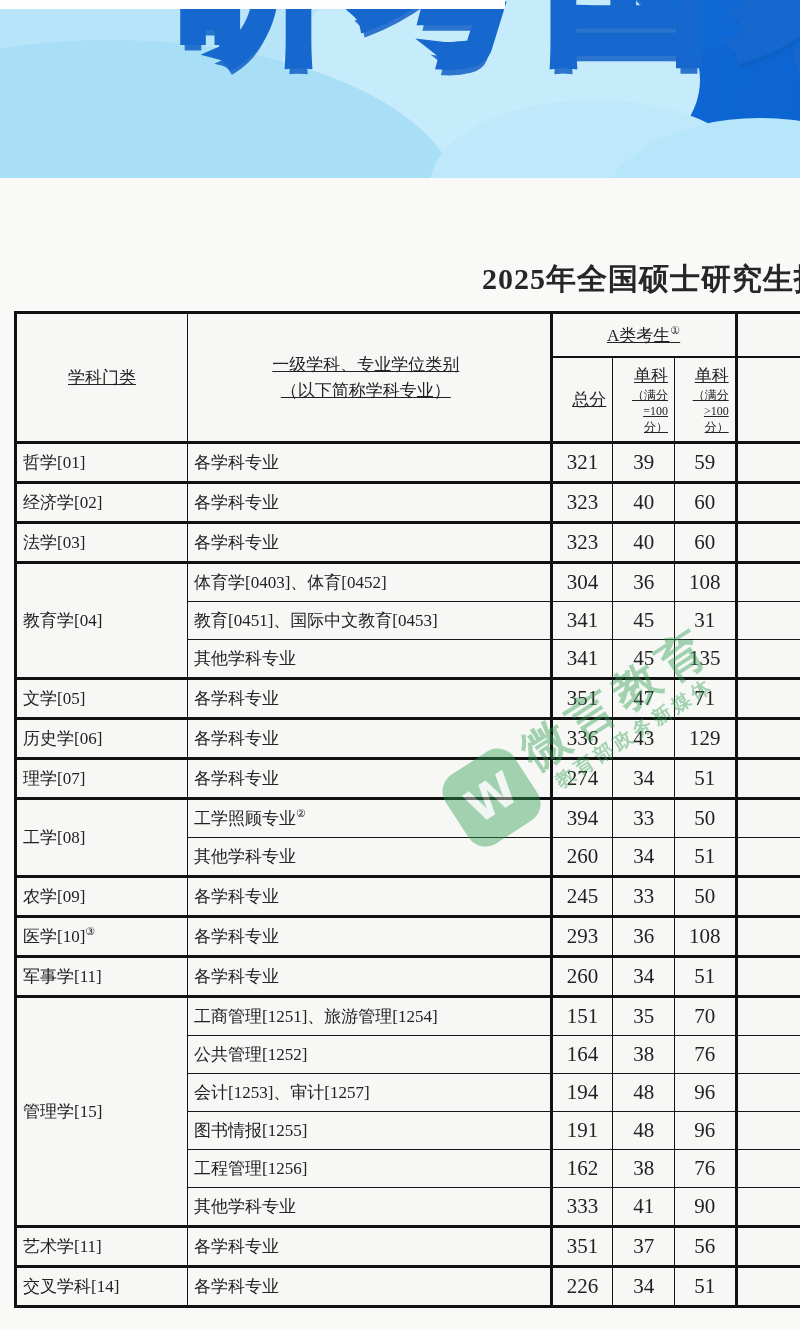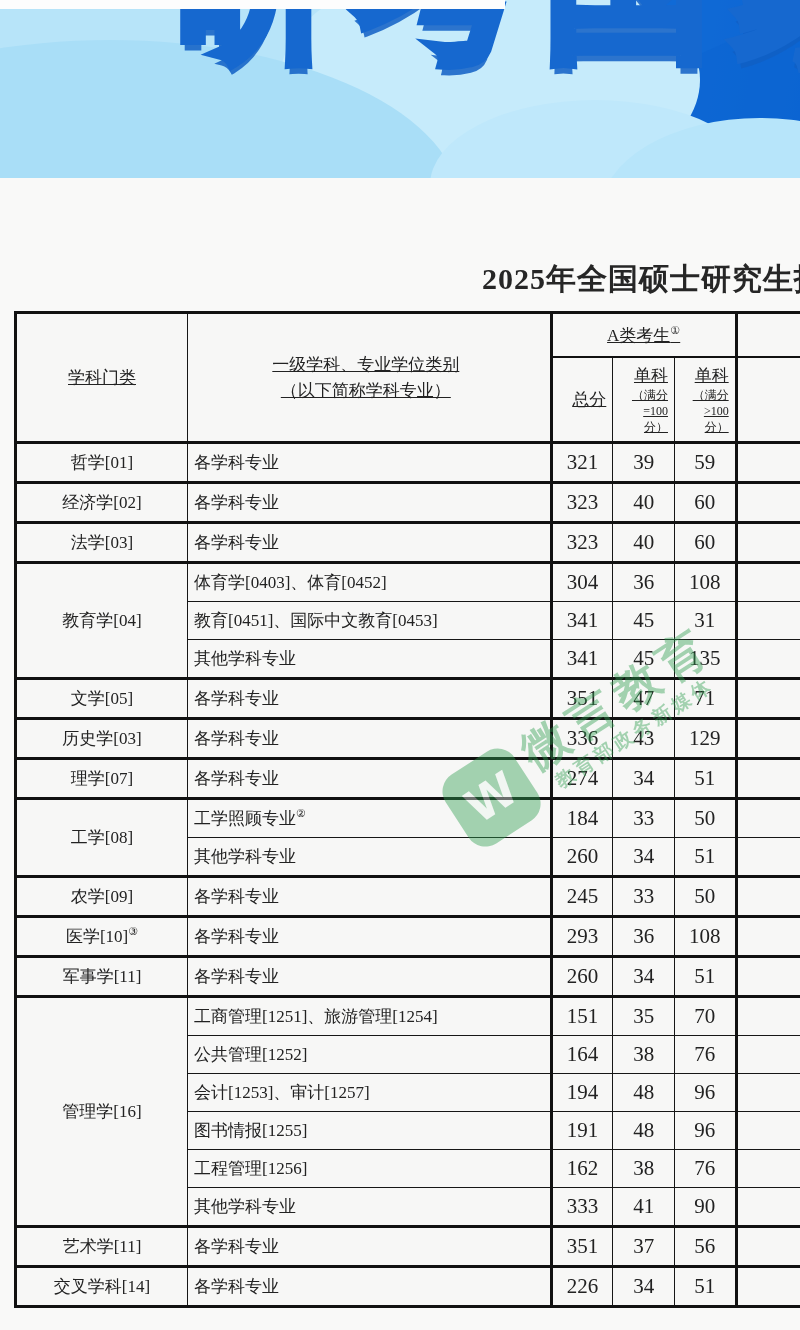--- a/index.html
+++ b/index.html
@@ -30,21 +30,21 @@
 
   
   .table-wrap{position:absolute;left:14px;top:311px;width:786px;overflow:hidden;}
   table.score{border-collapse:collapse;table-layout:fixed;width:840px;background:#f7f7f6;}
   .score th,.score td{border:1.5px solid #161616;padding:0 6px;color:#222;
                       font-weight:normal;overflow:hidden;}
   .score{border-left:3px solid #111;border-top:3.5px solid #111;border-bottom:3.5px solid #111;}
   tr.h1 th{height:42px;}
   tr.h2 th{height:83px;text-align:right;}
   .score td{height:37px;}
-  .cat{width:118px;text-align:center;padding-left:7px;font-size:17px;}
+  .cat{width:118px;text-align:left;padding-left:7px;font-size:17px;}
   .major{width:271px;text-align:left;padding-left:10px;font-size:17px;border-right:3px solid #111 !important;}
   .total{width:110px;}
   .s100{width:120px;}
   .sg100{width:127px;border-right:3px solid #111 !important;}
   .partial{width:76px;}
   .num{text-align:center;font-size:21px;}
   th.hc{text-align:center;font-size:17px;text-decoration:underline;}
   th.major{text-align:center;padding-left:0;}
   .h-sub{font-size:12px;line-height:1.35;}
   .h-line{line-height:1.5;}
@@ -159,39 +159,39 @@
           </tr>
           <tr class="group-start">
             <td rowspan="1" class="cat">文学[05]</td>
             <td class="major">各学科专业</td>
             <td class="total num">351</td>
             <td class="s100 num">47</td>
             <td class="sg100 num">71</td>
             <td class="partial"></td>
           </tr>
           <tr class="group-start">
-            <td rowspan="1" class="cat">历史学[03]</td>
+            <td rowspan="1" class="cat">历史学[06]</td>
             <td class="major">各学科专业</td>
             <td class="total num">336</td>
             <td class="s100 num">43</td>
             <td class="sg100 num">129</td>
             <td class="partial"></td>
           </tr>
           <tr class="group-start">
             <td rowspan="1" class="cat">理学[07]</td>
             <td class="major">各学科专业</td>
             <td class="total num">274</td>
             <td class="s100 num">34</td>
             <td class="sg100 num">51</td>
             <td class="partial"></td>
           </tr>
           <tr class="group-start">
             <td rowspan="2" class="cat">工学[08]</td>
             <td class="major">工学照顾专业<sup>②</sup></td>
-            <td class="total num">184</td>
+            <td class="total num">394</td>
             <td class="s100 num">33</td>
             <td class="sg100 num">50</td>
             <td class="partial"></td>
           </tr>
           <tr>
             <td class="major">其他学科专业</td>
             <td class="total num">260</td>
             <td class="s100 num">34</td>
             <td class="sg100 num">51</td>
             <td class="partial"></td>
@@ -214,21 +214,21 @@
           </tr>
           <tr class="group-start">
             <td rowspan="1" class="cat">军事学[11]</td>
             <td class="major">各学科专业</td>
             <td class="total num">260</td>
             <td class="s100 num">34</td>
             <td class="sg100 num">51</td>
             <td class="partial"></td>
           </tr>
           <tr class="group-start">
-            <td rowspan="6" class="cat">管理学[16]</td>
+            <td rowspan="6" class="cat">管理学[15]</td>
             <td class="major">工商管理[1251]、旅游管理[1254]</td>
             <td class="total num">151</td>
             <td class="s100 num">35</td>
             <td class="sg100 num">70</td>
             <td class="partial"></td>
           </tr>
           <tr>
             <td class="major">公共管理[1252]</td>
             <td class="total num">164</td>
             <td class="s100 num">38</td>

